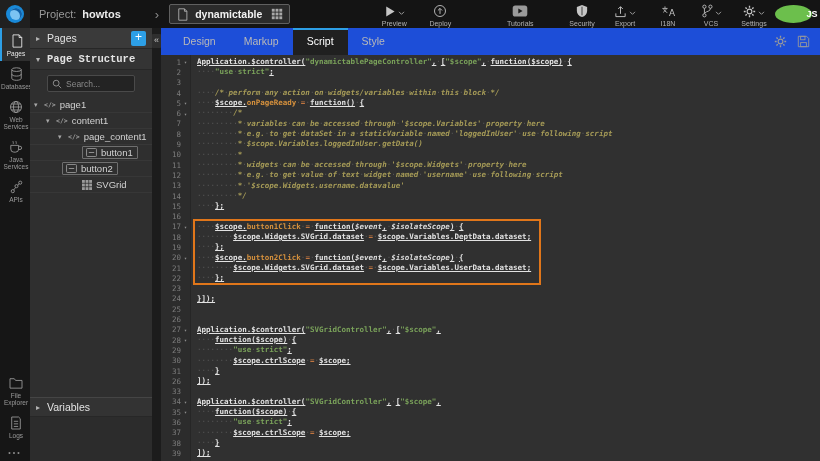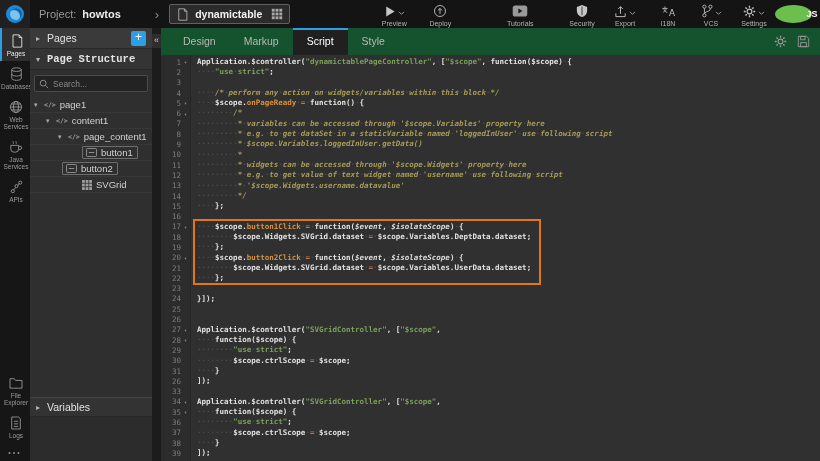--- a/index.html
+++ b/index.html
@@ -49,21 +49,21 @@
   
   .panel { width:122px; background:#2f2f2f; display:flex; flex-direction:column; }
   .ph { display:flex; align-items:center; padding:0 6px; flex:0 0 21px; }
   .ph.pages { background:#3a3a3a; border-bottom:1px solid #272727; }
   .ph.structure { background:#343434; border-bottom:1px solid #272727; }
   .ph-arrow { color:#b5b5b5; font-size:8px; width:11px; }
   .ph-label { color:#e3e3e3; font-size:10.5px; }
   .ph.structure .ph-label { font-weight:bold;font-family:Liberation Mono, monospace; }
   .add-btn { margin-left:auto; width:15px; height:15px; background:#2d9fe6; border-radius:2px; color:#fff;
              font-size:12px; line-height:13px; text-align:center; cursor:pointer; }
-  .search-wrap { padding:5px 4px; flex:0 0 27px; }
+  .search-wrap { padding:5px 17px; flex:0 0 27px; }
   .search-box { height:17px; background:#232323; border:1px solid #4a4a4a; border-radius:2px;
                 display:flex; align-items:center; padding:0 4px; }
   .search-box input { flex:1; background:transparent; border:none; outline:none; color:#bbb;
                       font-size:8.5px; margin-left:4px; width:80px; font-family:"Liberation Sans",sans-serif; }
   .search-box input::placeholder { color:#8a8a8a; }
   .tree { flex:1; overflow:hidden; }
   .tree-row { height:16px; display:flex; align-items:center; border-bottom:1px solid #373737; cursor:pointer; }
   .tree-arrow { color:#a8a8a8; font-size:7px; width:10px; }
   .tree-node { display:inline-flex; align-items:center; gap:4px; height:13px; }
   .tree-node.boxed { border:1px solid #6f6f6f; border-radius:1px; padding:0 4px 0 3px; }
@@ -74,36 +74,36 @@
                  display:flex; align-items:center; padding:0 6px; }
   .panel-bottom { flex:0 0 44px; background:#2c2c2c; }
 
   
   .vdivider { width:9px; background:#1c1c1c; display:flex; flex-direction:column; align-items:center; cursor:col-resize; }
   .collapse { margin-top:6px; width:9px; height:14px; background:#2e2e2e; color:#c5c5c5; font-size:9px;
               line-height:13px; text-align:center; border-radius:1px; cursor:pointer; }
 
   
   .editor { flex:1; display:flex; flex-direction:column; min-width:0; }
-  .tabbar { flex:0 0 27px; background:#14532d; display:flex; align-items:stretch; padding-left:8px; }
+  .tabbar { flex:0 0 27px; background:#1d4ed8; display:flex; align-items:stretch; padding-left:8px; }
   .tabs { display:flex; }
   .tab { padding:0 14px; line-height:27px; font-size:10.5px; color:#b8b8b8; cursor:pointer; }
   .tab.active { background:#202020; color:#fff; box-shadow:inset 0 2px 0 #2d9fe6; }
   .tab-icons { margin-left:auto; display:flex; align-items:center; gap:10px; padding-right:10px; }
   .tab-icons .ticon { display:flex; cursor:pointer; }
 
   .code { flex:1; display:flex; background:#303030; position:relative; overflow:hidden;
           font-family:"DejaVu Sans Mono",monospace; }
   .gutter { width:30px; background:#2c2c2c; border-right:1px solid #262626; padding-top:2px; flex:0 0 30px; }
   .gut-row { height:10.3px; display:flex; justify-content:flex-end; align-items:center; }
   .gut-num { color:#7c7c7c; font-size:7.5px; width:20px; text-align:right; }
   .gut-fold { width:9px; color:#8d8d8d; font-size:5px; text-align:center; cursor:pointer; }
   .lines { flex:1; padding:2px 0 0 6px; }
   .code-line { height:10.3px; white-space:pre; font-size:7.5px; font-weight:bold; line-height:10.3px; }
-  .tok-p { color:#e2e2e2; }
+  .tok-p { color:#e2e2e2;text-decoration:underline; }
   .tok-s { color:#7aa25a; }
   .tok-c { color:#a69b57; font-style:italic; }
   .tok-f { color:#d6913d; }
   .tok-o { color:#bf7540; }
   .tok-i { color:#dcdcdc; font-style:italic; }
   .tok-ws { color:#565656; font-weight:normal; }
   .hl-box { position:absolute; left:32px; width:348px; border:2px solid #e0761a; pointer-events:none; z-index:2; }
 </style>
 </head>
 <body>

